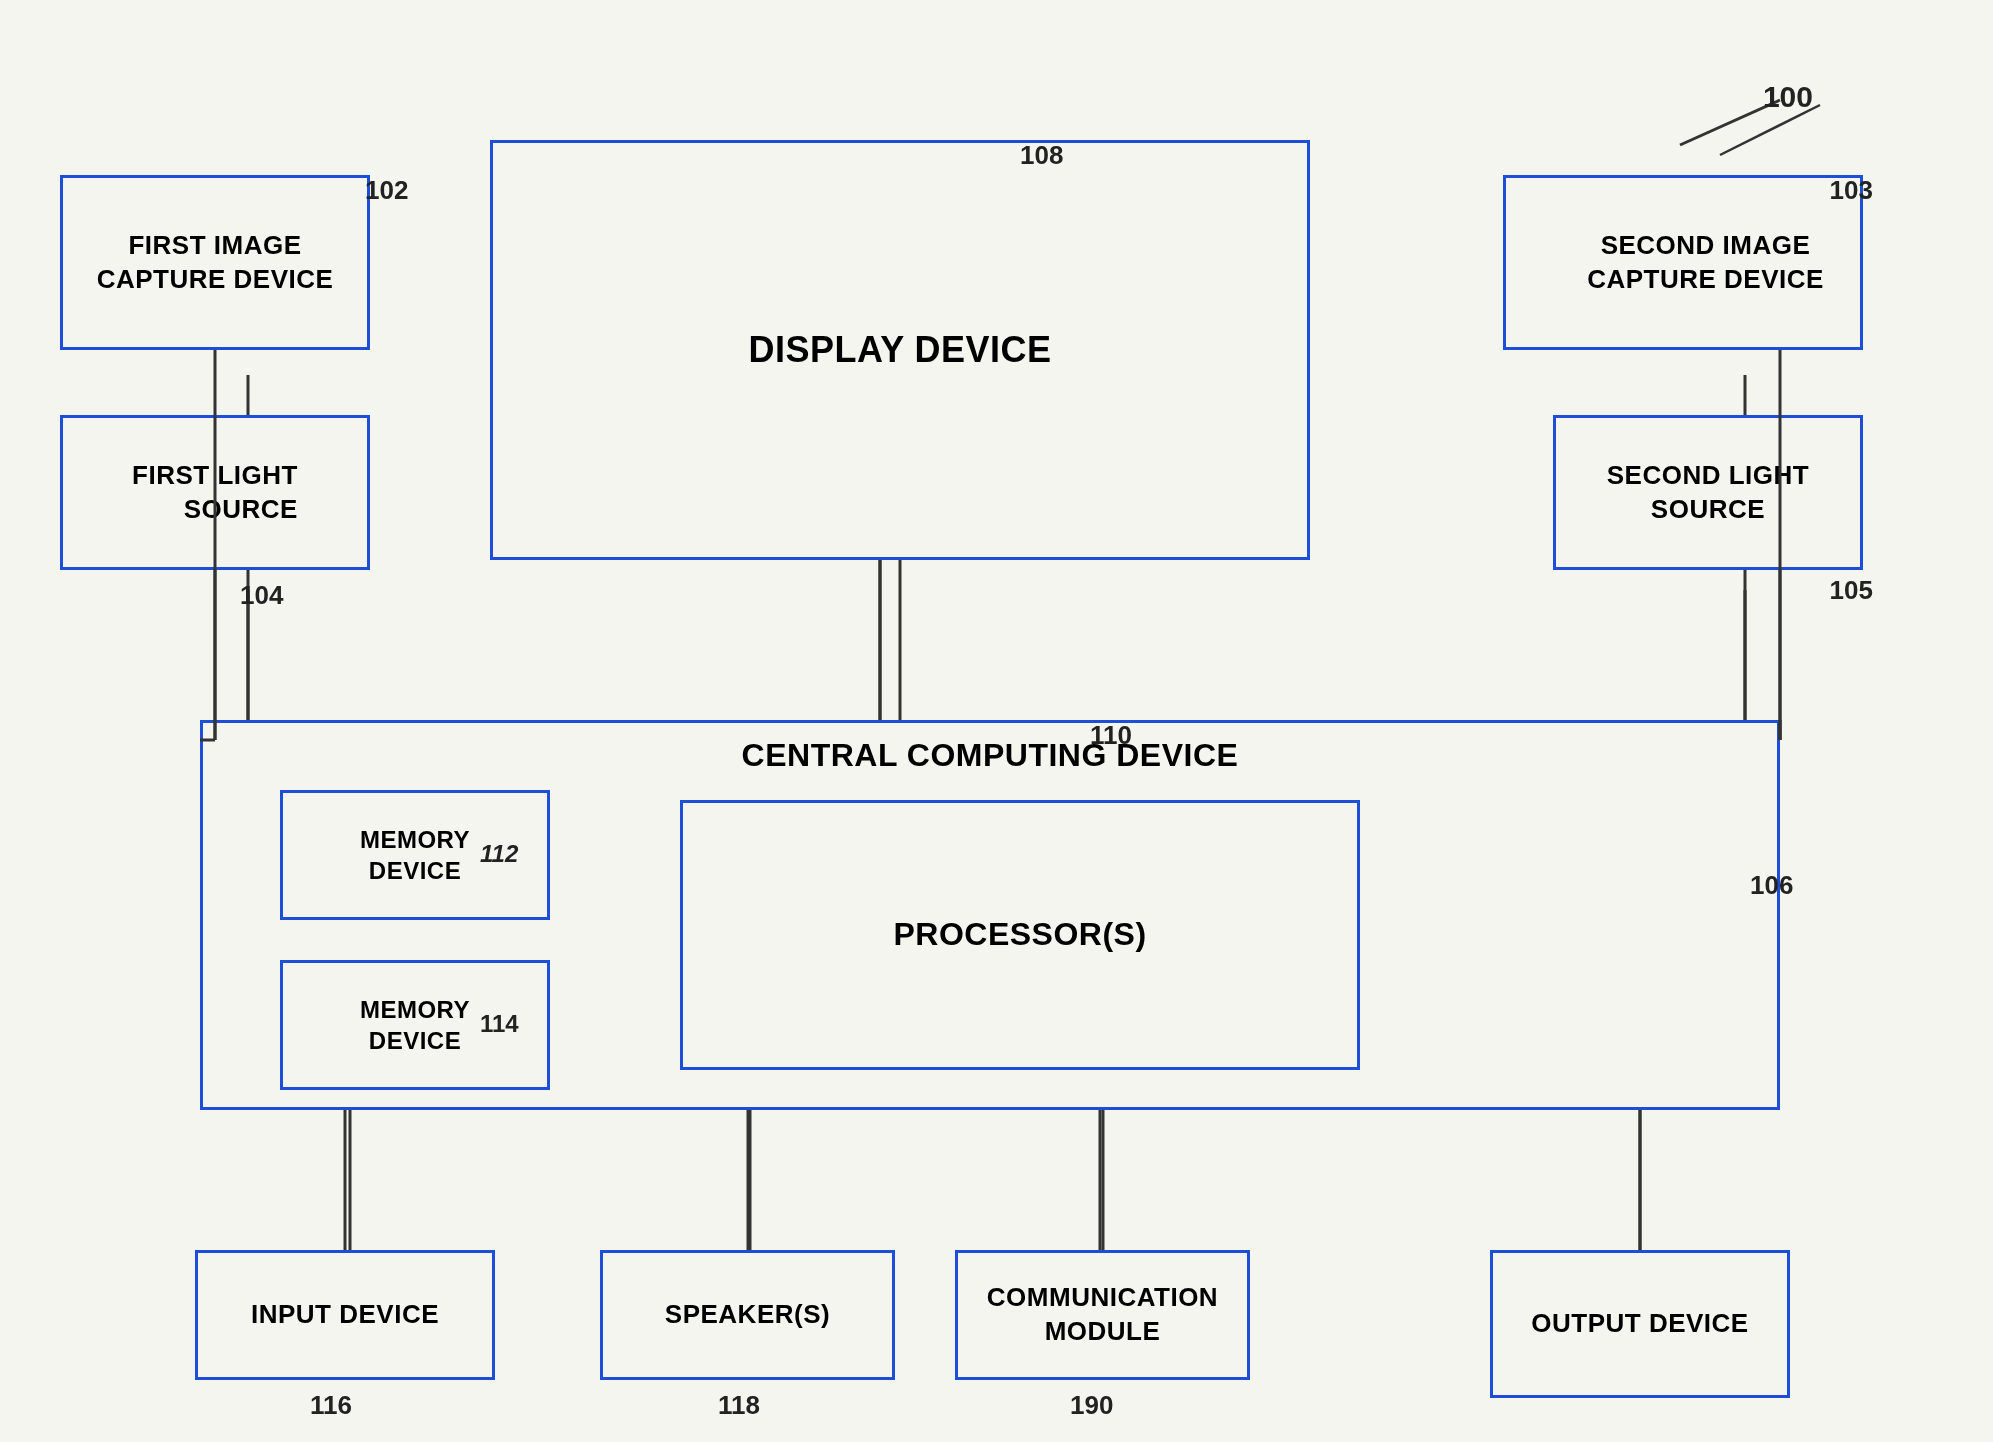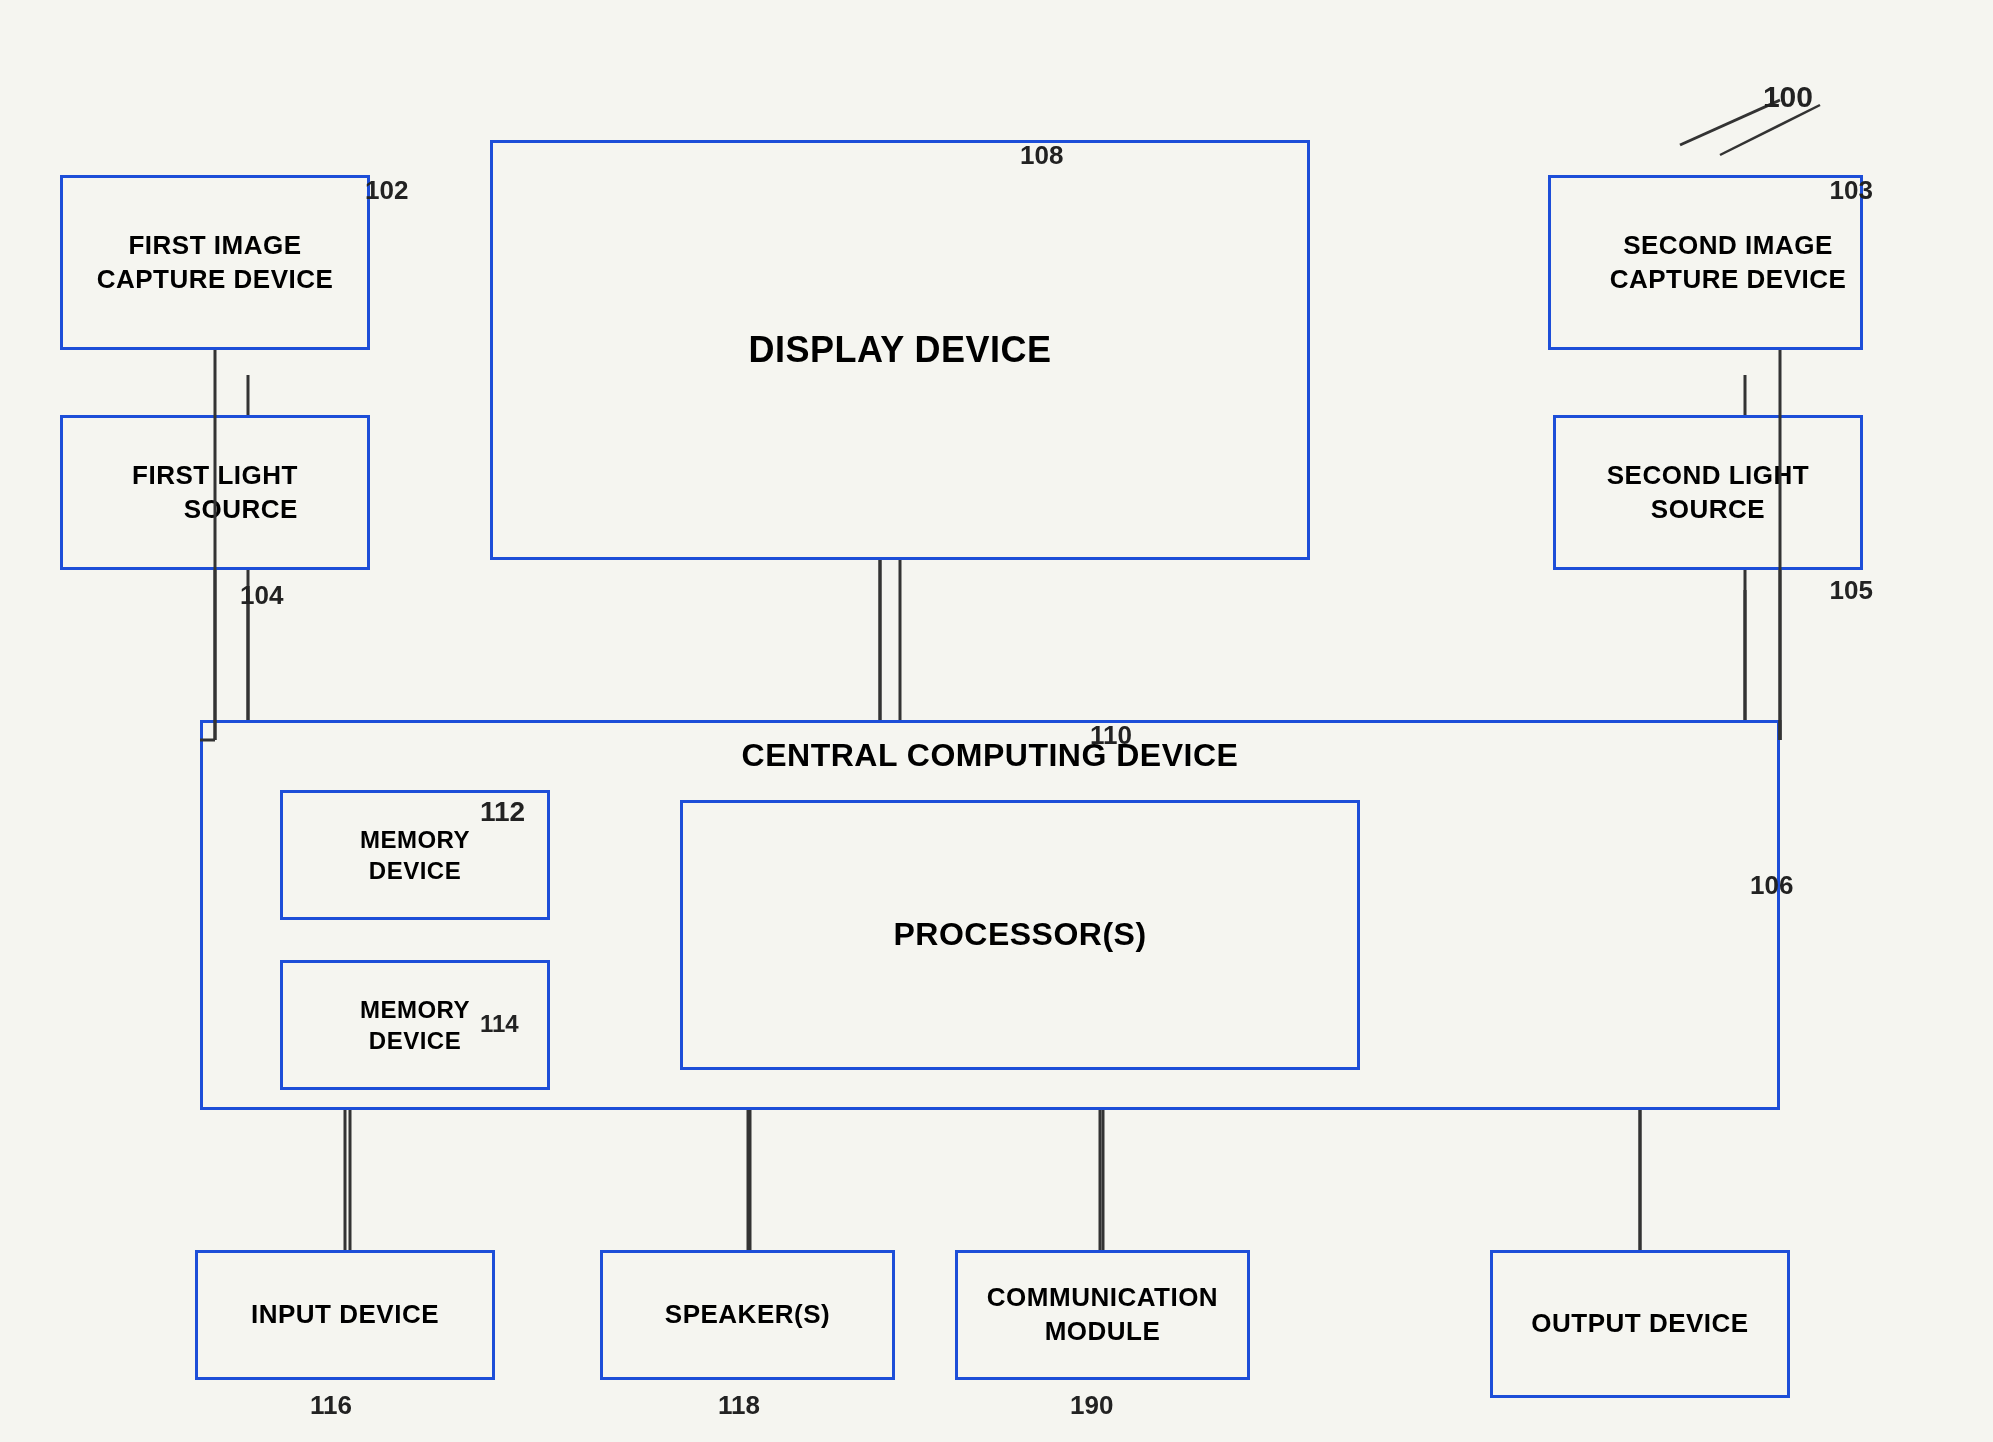--- a/index.html
+++ b/index.html
@@ -104,39 +104,39 @@
   <div class="box" style="left:60px; top:415px; width:310px; height:155px; font-size:26px;text-align:right;">
     <span>FIRST LIGHT<br>SOURCE</span>
   </div>
   <div class="label" style="left:240px; top:580px;">104</div>
 
   <div class="box" style="left:490px; top:140px; width:820px; height:420px; font-size:36px;">
     <span>DISPLAY DEVICE</span>
   </div>
   <div class="label" style="left:1020px; top:140px;">108</div>
 
-  <div class="box" style="right:130px; top:175px; width:315px; height:175px; font-size:26px;padding-left:45px;">
+  <div class="box" style="right:130px; top:175px; width:360px; height:175px; font-size:26px;padding-left:45px;">
     <span>SECOND IMAGE<br>CAPTURE DEVICE</span>
   </div>
   <div class="label" style="right:120px; top:175px; font-size:26px;">103</div>
 
   <div class="box" style="right:130px; top:415px; width:310px; height:155px; font-size:26px;">
     <span>SECOND LIGHT<br>SOURCE</span>
   </div>
   <div class="label" style="right:120px; top:575px; font-size:26px;">105</div>
 
   <div class="box" style="left:200px; top:720px; width:1580px; height:390px; font-size:32px; align-items:flex-start; padding-top:10px; padding-left:40px;">
     <span style="position:absolute; top:12px; left:50%; transform:translateX(-50%); white-space:nowrap;">CENTRAL COMPUTING DEVICE</span>
   </div>
   <div class="label" style="left:1090px; top:720px;">110</div>
 
   <div class="box" style="left:280px; top:790px; width:270px; height:130px; font-size:24px;">
     <span>MEMORY<br>DEVICE</span>
   </div>
-  <div class="label" style="left:480px; top:796px; font-size:28px;">112</div>
+  <div class="label" style="left:480px; top:840px; font-size:24px;font-style:italic;">112</div>
 
   <div class="box" style="left:280px; top:960px; width:270px; height:130px; font-size:24px;">
     <span>MEMORY<br>DEVICE</span>
   </div>
   <div class="label" style="left:480px; top:1010px; font-size:24px;">114</div>
 
   <div class="box" style="left:680px; top:800px; width:680px; height:270px; font-size:32px;">
     <span>PROCESSOR(S)</span>
   </div>
   <div class="label" style="left:1750px; top:870px; font-size:26px;">106</div>

